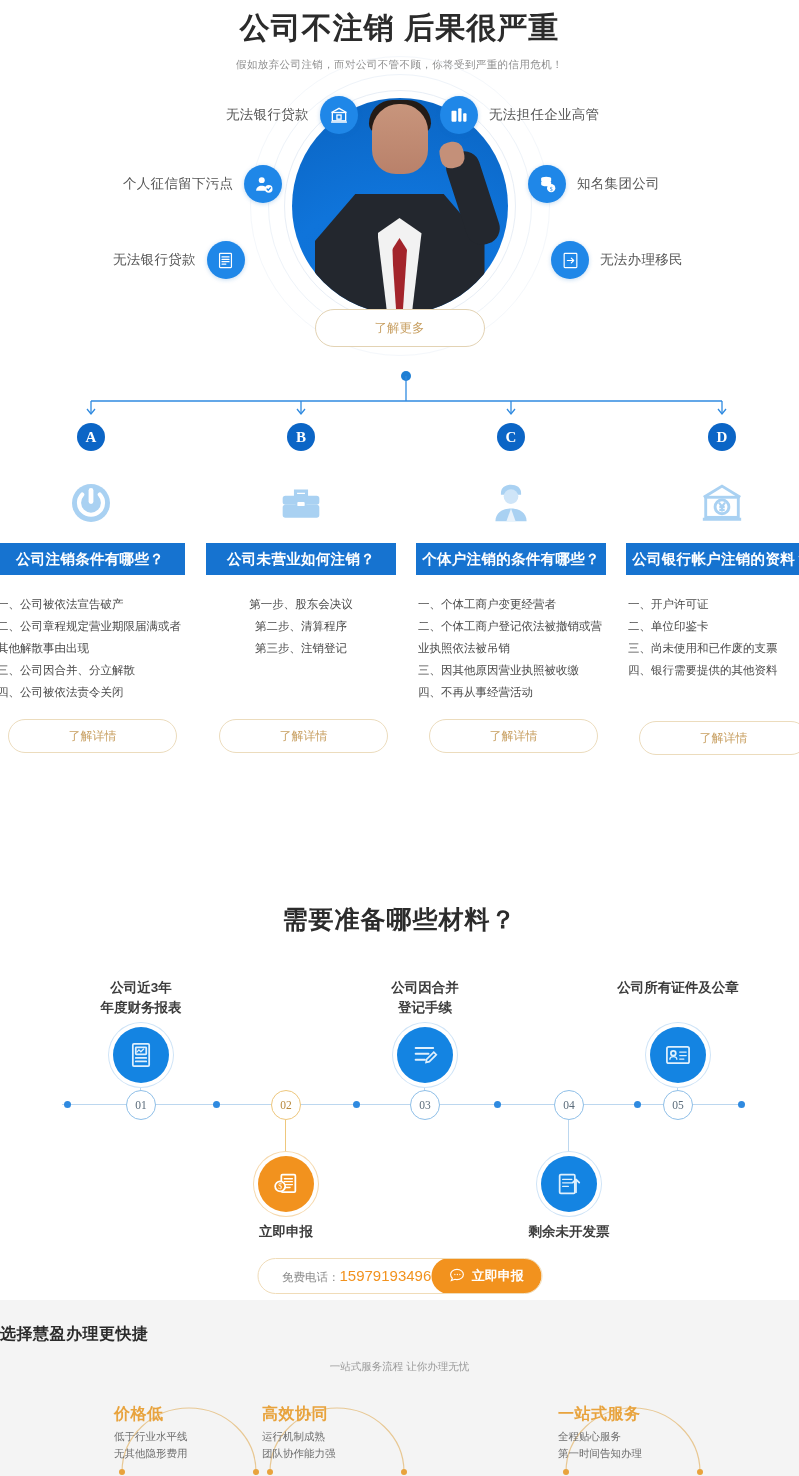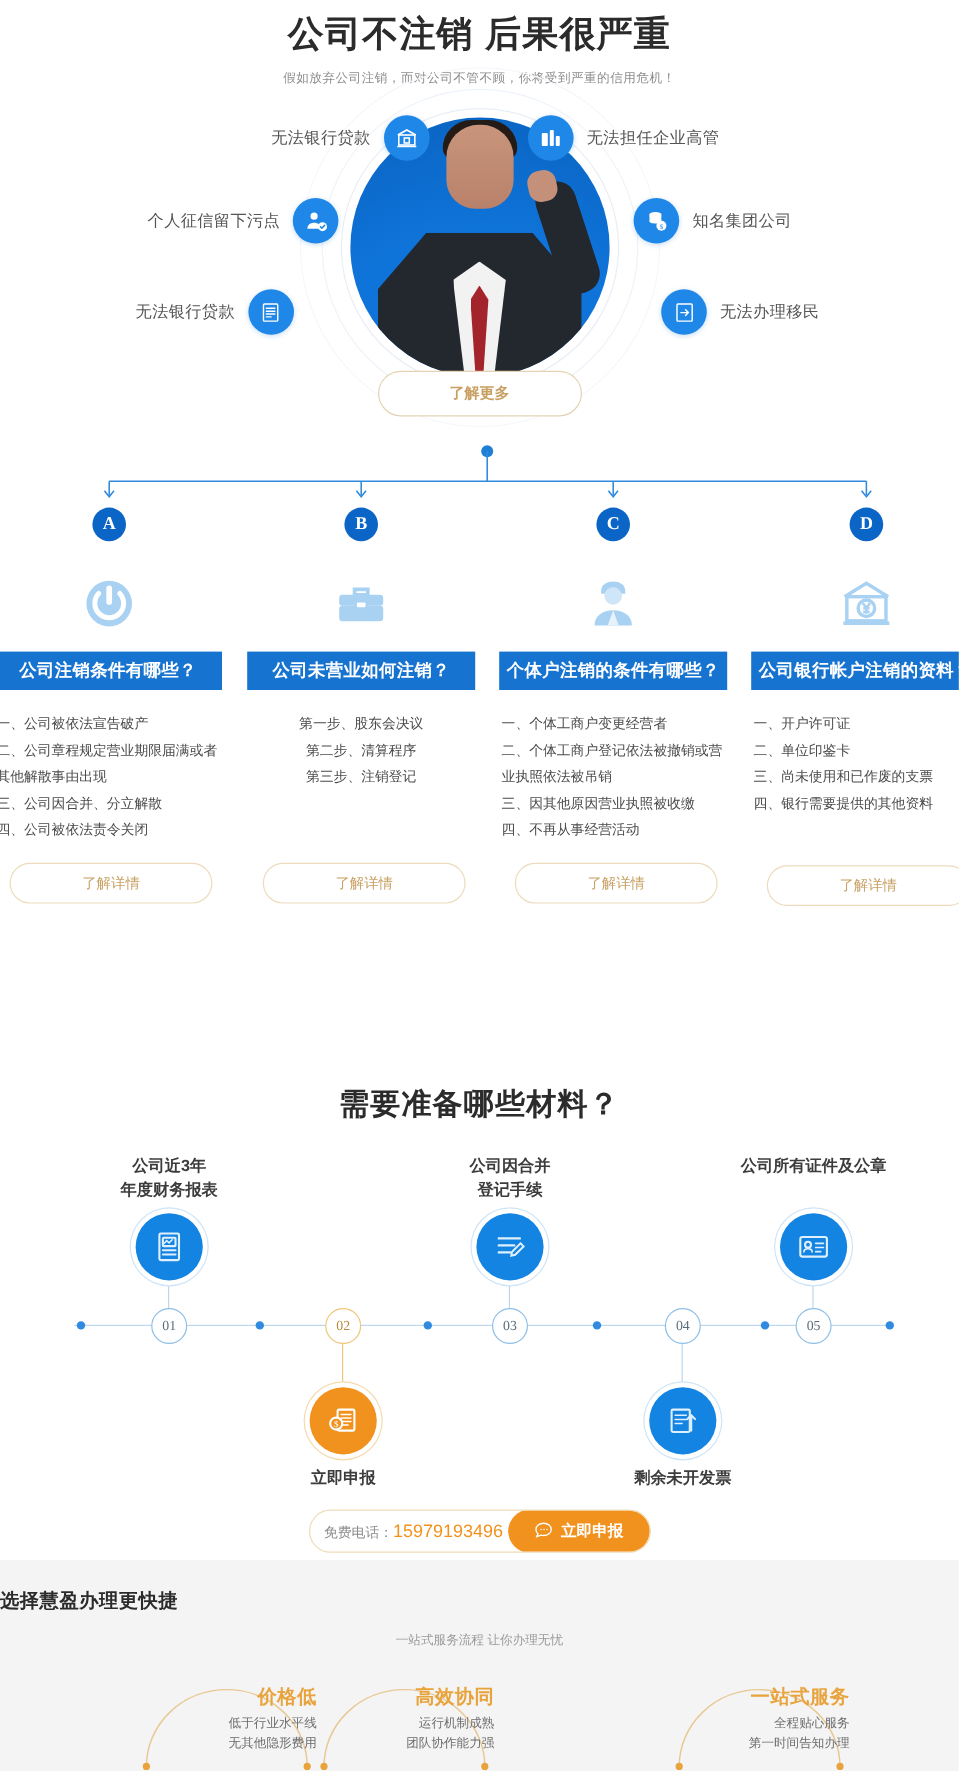--- a/index.html
+++ b/index.html
@@ -107,21 +107,20 @@
   .b5 { left: 113px; top: 155px; }
   .b6 { left: 551px; top: 155px; }
 
   .btn-more {
     position: absolute; left: 50%; transform: translateX(-50%);
     bottom: 18px;
     width: 170px; height: 38px; line-height: 36px;
     border: 1px solid #e3d3b4; border-radius: 19px;
     text-align: center; font-size: 12.5px; color: #c8a063;
     background: #fff;
-    font-weight: bold;
   }
 
   
   .abcd { position: relative; width: 799px; height: 520px; background: #fff; }
 
   .tree { position: absolute; left: 0; top: 0; width: 799px; height: 80px; }
 
   .node-row { position: absolute; top: 58px; left: 0; width: 799px; height: 40px; }
   .node {
     position: absolute; width: 28px; height: 28px; border-radius: 50%;
@@ -172,49 +171,49 @@
     position: absolute; top: 136px; width: 30px; height: 30px; border-radius: 50%;
     background: #fff; border: 1px solid #8fbfe8;
     display: flex; align-items: center; justify-content: center;
     font-size: 11.5px; color: #5a6b7a; font-family: "Liberation Serif", serif;
   }
   .tl-num.gold { border-color: #eec77d; color: #b8883c; }
   .tl-stem { position: absolute; width: 1px; background: #bcd7ef; }
   .tl-stem.gold { background: #eec77d; }
 
   .tl-node { position: absolute; width: 150px; text-align: center; }
-  .tl-label { font-size: 13.5px; font-weight: bold; color: #3c3c3c; line-height: 20px; }
+  .tl-label { font-size: 13.5px; font-weight: bold; color: #3c3c3c; line-height: 20px; margin-top: 16px; }
   .tl-circ {
     width: 56px; height: 56px; border-radius: 50%;
     background: #1484e2; margin: 0 auto;
     display: flex; align-items: center; justify-content: center;
     box-shadow: 0 0 0 4px #fff, 0 0 0 5px #cfe4f7;
   }
   .tl-circ.orange { background: #f2921e; box-shadow: 0 0 0 4px #fff, 0 0 0 5px #f6d9ad; }
 
   .cta {
     position: absolute; left: 50%; transform: translateX(-50%); bottom: 6px;
     width: 285px; height: 36px;
     border: 1px solid #f0dcb8; border-radius: 18px; background: #fff;
     display: flex; align-items: center; overflow: hidden;
   }
-  .cta-phone { flex: 1; padding-left: 12px; font-size: 11.5px; color: #8b8b8b; white-space: nowrap;}
+  .cta-phone { flex: 1; padding-left: 24px; font-size: 11.5px; color: #8b8b8b; white-space: nowrap;}
   .cta-phone b { font-size: 15px; color: #f2921e; font-weight: normal; font-family: "Liberation Sans", sans-serif;}
   .cta-btn {
     width: 118px; height: 36px; background: #f2921e; color: #fff;
     display: flex; align-items: center; justify-content: center; gap: 6px;
     font-size: 13px; font-weight: bold; border-radius: 18px;
   }
 
   
   .whyus { position: relative; width: 799px; height: 176px; background: #f4f4f4; }
   .why-title { text-align: left; padding-top: 24px; font-size: 16px; font-weight: bold; color: #2b2b2b; letter-spacing: .5px;}
   .why-sub { text-align: center; margin-top: 15px; font-size: 10.5px; color: #9a9a9a; }
   .why-items { position: relative; margin-top: 18px; height: 90px; }
-  .why-item { position: absolute; width: 150px; text-align: right; top: 0; }
+  .why-item { position: absolute; width: 150px; text-align: left; top: 0; }
   .why-arc { position: absolute; left: 0; top: 0; width: 150px; height: 84px; }
   .why-h { position: relative; font-size: 16px; font-weight: bold; color: #e8a33d; padding-top: 12px; letter-spacing: .5px;}
   .why-l { position: relative; font-size: 10.5px; color: #6d6d6d; line-height: 17px; margin-top: 3px; }
 </style>
 </head>
 <body>
 
 <div class="page">
 
   <section class="hero">

